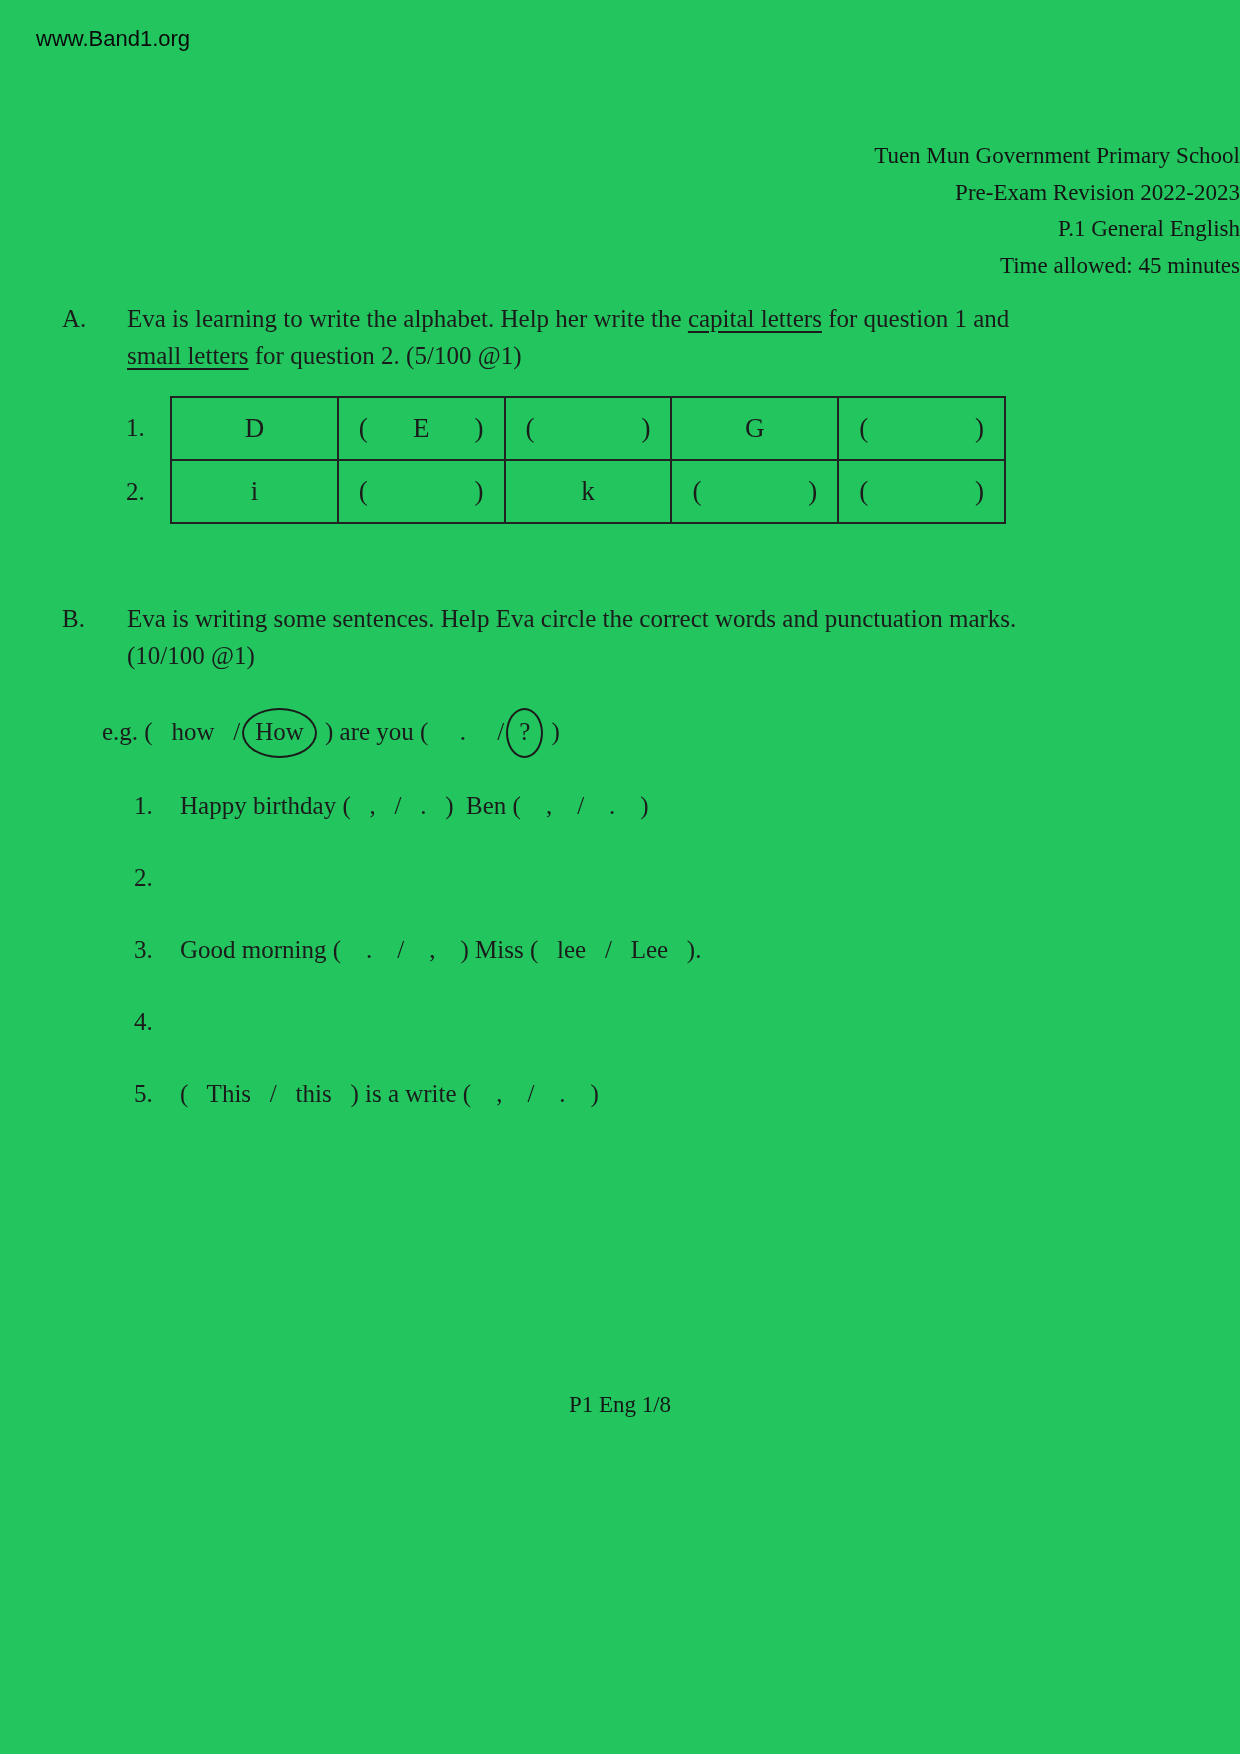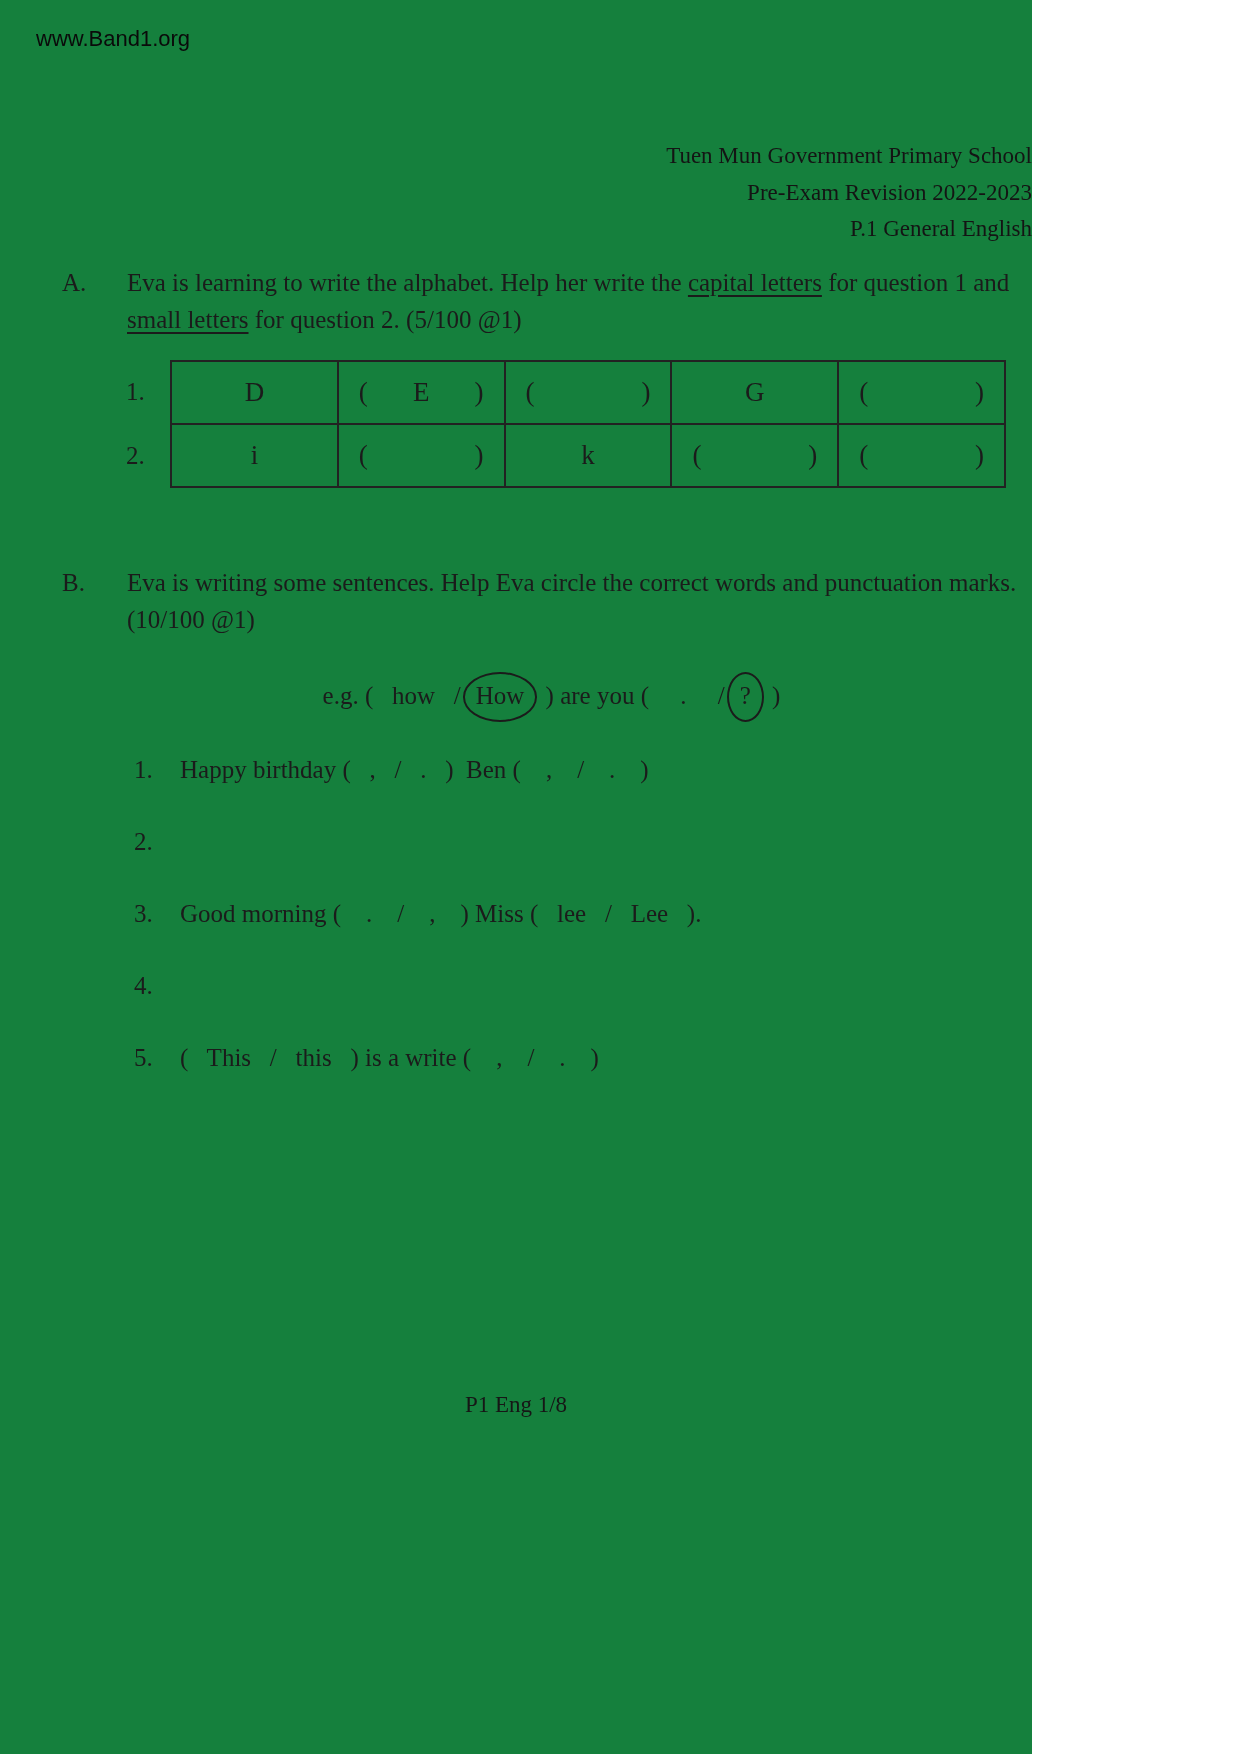--- a/index.html
+++ b/index.html
@@ -4,21 +4,21 @@
 <style>
   * { margin: 0; padding: 0; box-sizing: border-box; }
   html, body { background: #ffffff; }
   body {
     width: 1240px; height: 1754px;
     font-family: "Liberation Serif", serif;
     color: #1b1b1b;
     position: relative;
     overflow: hidden;
   }
-  .page { position: relative; width: 1032px; height: 1754px; background: #15803d; }
+  .page { position: relative; width: 1240px; height: 1754px; background: #22c55e; }
 
   .watermark {
     position: absolute; left: 36px; top: 26px;
     font-family: "Liberation Sans", sans-serif;
     font-size: 22px; color: #0a0a0a;
   }
 
   .title-block {
     padding-top: 138px;
     text-align: right;
@@ -41,21 +41,21 @@
   .row-nums { width: 44px; font-size: 25px; }
   .row-nums div { height: 64px; display: flex; align-items: center; }
   table.alpha { border-collapse: collapse; table-layout: fixed; width: 836px; }
   table.alpha td { border: 2.5px solid #222222; height: 62px; vertical-align: middle; }
   .cell {
     display: flex; justify-content: space-between; align-items: center;
     padding: 0 20px; font-size: 27px;
   }
   .cell span { display: inline-block; min-width: 1px; }
 
-  .b-example { margin: 34px 0 0 71px; font-size: 25px; white-space: pre; line-height: 44px; text-align: center; }
+  .b-example { margin: 34px 0 0 102px; font-size: 25px; white-space: pre; line-height: 44px; }
   .circle {
     display: inline-block;
     border: 2.5px solid #1b1b1b;
     border-radius: 50%;
     padding: 0 11px 2px 11px;
     margin: 0 2px;
     white-space: pre;
   }
   .b-items { margin: 30px 0 0 134px; }
   .b-item { display: flex; margin-bottom: 37px; font-size: 25px; line-height: 35px; }
@@ -71,20 +71,21 @@
 <body>
 
 <div class="page">
 
   <div class="watermark">www.Band1.org</div>
 
   <div class="title-block">
     <div>Tuen Mun Government Primary School</div>
     <div>Pre-Exam Revision 2022-2023</div>
     <div>P.1 General English</div>
+    <div>Time allowed: 45 minutes</div>
   </div>
 
 
   <div class="section-heading heading-a">
     <span class="sec-label">A.</span>
     <span><span>Eva is learning to write the alphabet. Help her write the </span><span class="u">capital letters</span><span> for question 1 and </span><span class="u">small letters</span><span> for question 2. (5/100 @1)</span></span>
   </div>
 
   <div class="table-wrap">
     <div class="row-nums">

